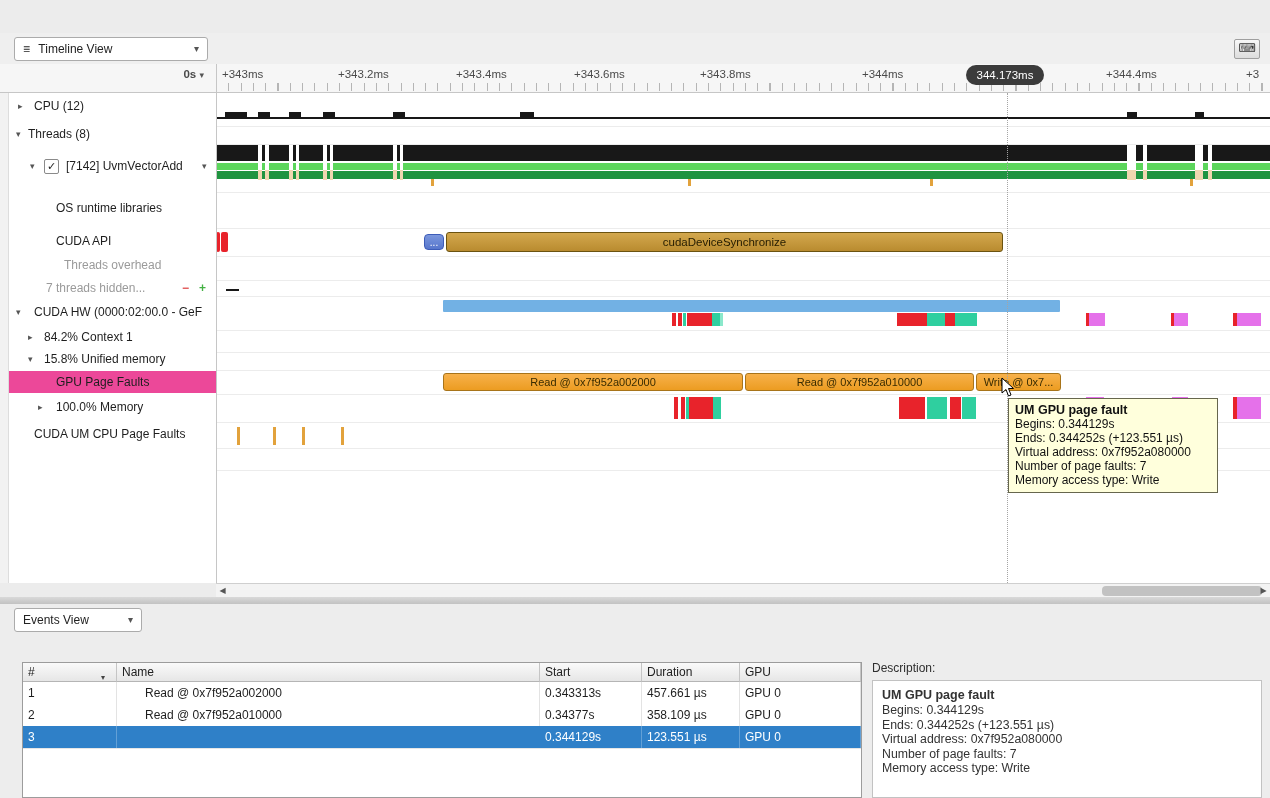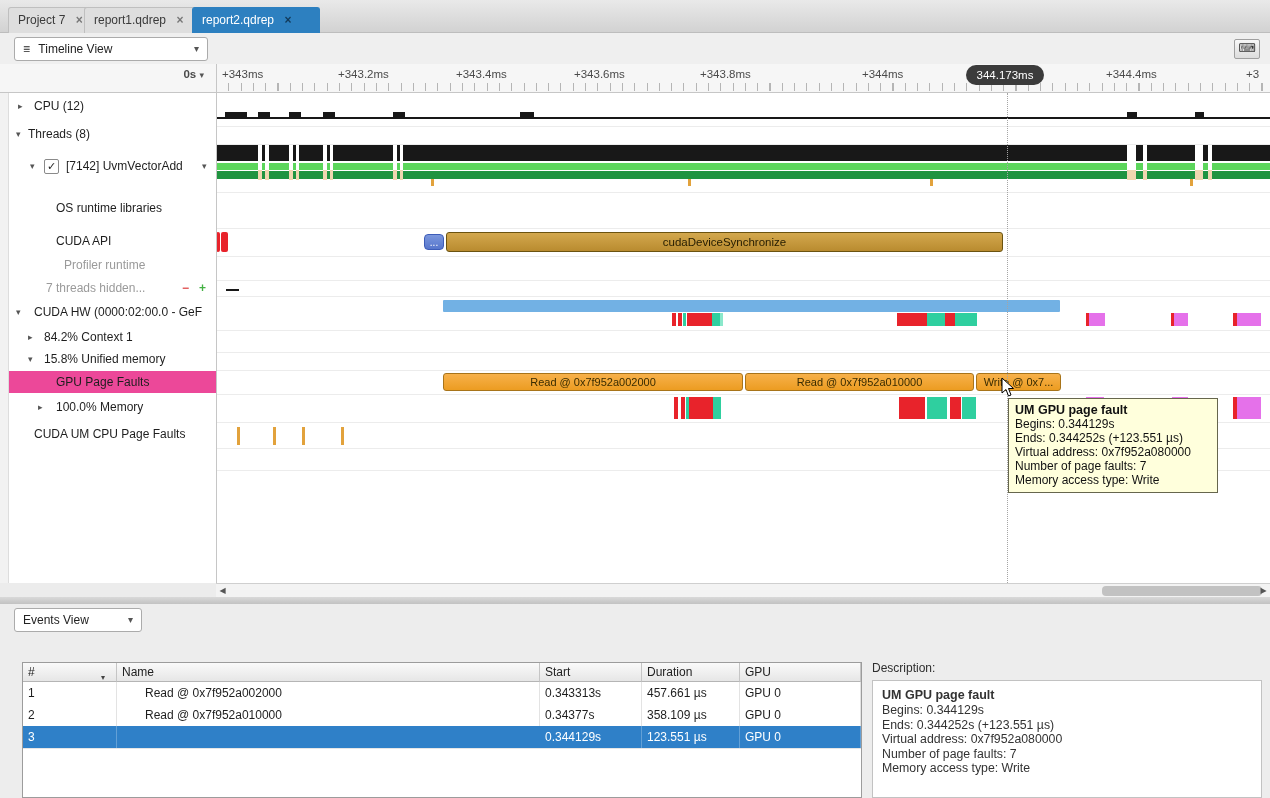--- a/index.html
+++ b/index.html
@@ -88,25 +88,20 @@
   #tooltip .t{font-weight:bold;font-size:12.5px;color:#111;}
   #tooltip .ln{font-size:12px;line-height:14px;color:#111;white-space:nowrap;}
 
   #cursor-svg{position:absolute;left:1001px;top:377px;z-index:70;}
 </style>
 </head>
 <body>
 
 <div id="page">
 
-  <div id="tabbar">
-      <div class="tab" style="left: 8px; width: 70px;"><div style="display: inline;">Project 7</div><div class="x" style="display: inline;"> ×</div></div>
-      <div class="tab" style="left: 84px; width: 104px;"><div style="display: inline;">report1.qdrep</div><div class="x" style="display: inline;"> ×</div></div>
-      <div class="tab active" style="left: 192px; width: 108px;"><div style="display: inline;">report2.qdrep</div><div class="x" style="display: inline;"> ×</div></div>
-    </div>
 
   <div id="toolbar">
     <div class="combo" id="view-combo">
       <span>≡</span>
       <span style="margin-left:5px;">Timeline View</span>
       <span class="caret">▾</span>
     </div>
     <div id="kb-btn">
       <span>⌨</span>
     </div>
@@ -165,21 +160,21 @@
           <div class="lbl" style="left: 66px;">[7142] UvmVectorAdd</div>
           <div class="dd" style="left: 202px;">▾</div>
         </div>
         <div class="srow" style="top: 104px; left: 0px; width: 216px;">
           <div class="lbl" style="left: 56px;">OS runtime libraries</div>
         </div>
         <div class="srow" style="top: 137px; left: 0px; width: 216px;">
           <div class="lbl" style="left: 56px;">CUDA API</div>
         </div>
         <div class="srow muted" style="top: 161px; left: 0px; width: 216px;">
-          <div class="lbl" style="left: 64px;">Profiler runtime</div>
+          <div class="lbl" style="left: 64px;">Threads overhead</div>
         </div>
         <div class="srow muted" style="top: 184px; left: 0px; width: 216px;">
           <div class="lbl" style="left: 46px;">7 threads hidden...</div>
           <div class="minus" style="left: 182px;">−</div>
           <div class="plus" style="left: 199px;">+</div>
         </div>
         <div class="srow" style="top: 208px; left: 0px; width: 216px;">
           <div class="tri" style="left: 16px;">▾</div>
           <div class="lbl" style="left: 34px;">CUDA HW (0000:02:00.0 - GeF</div>
         </div>

